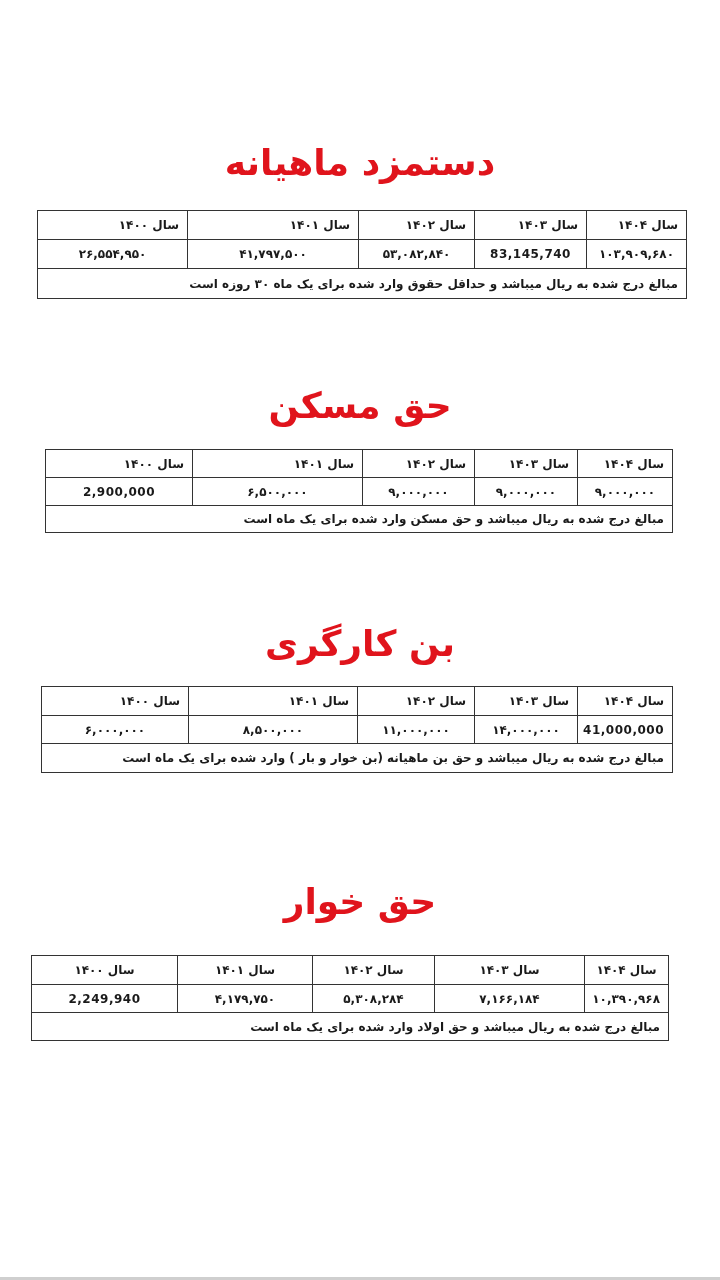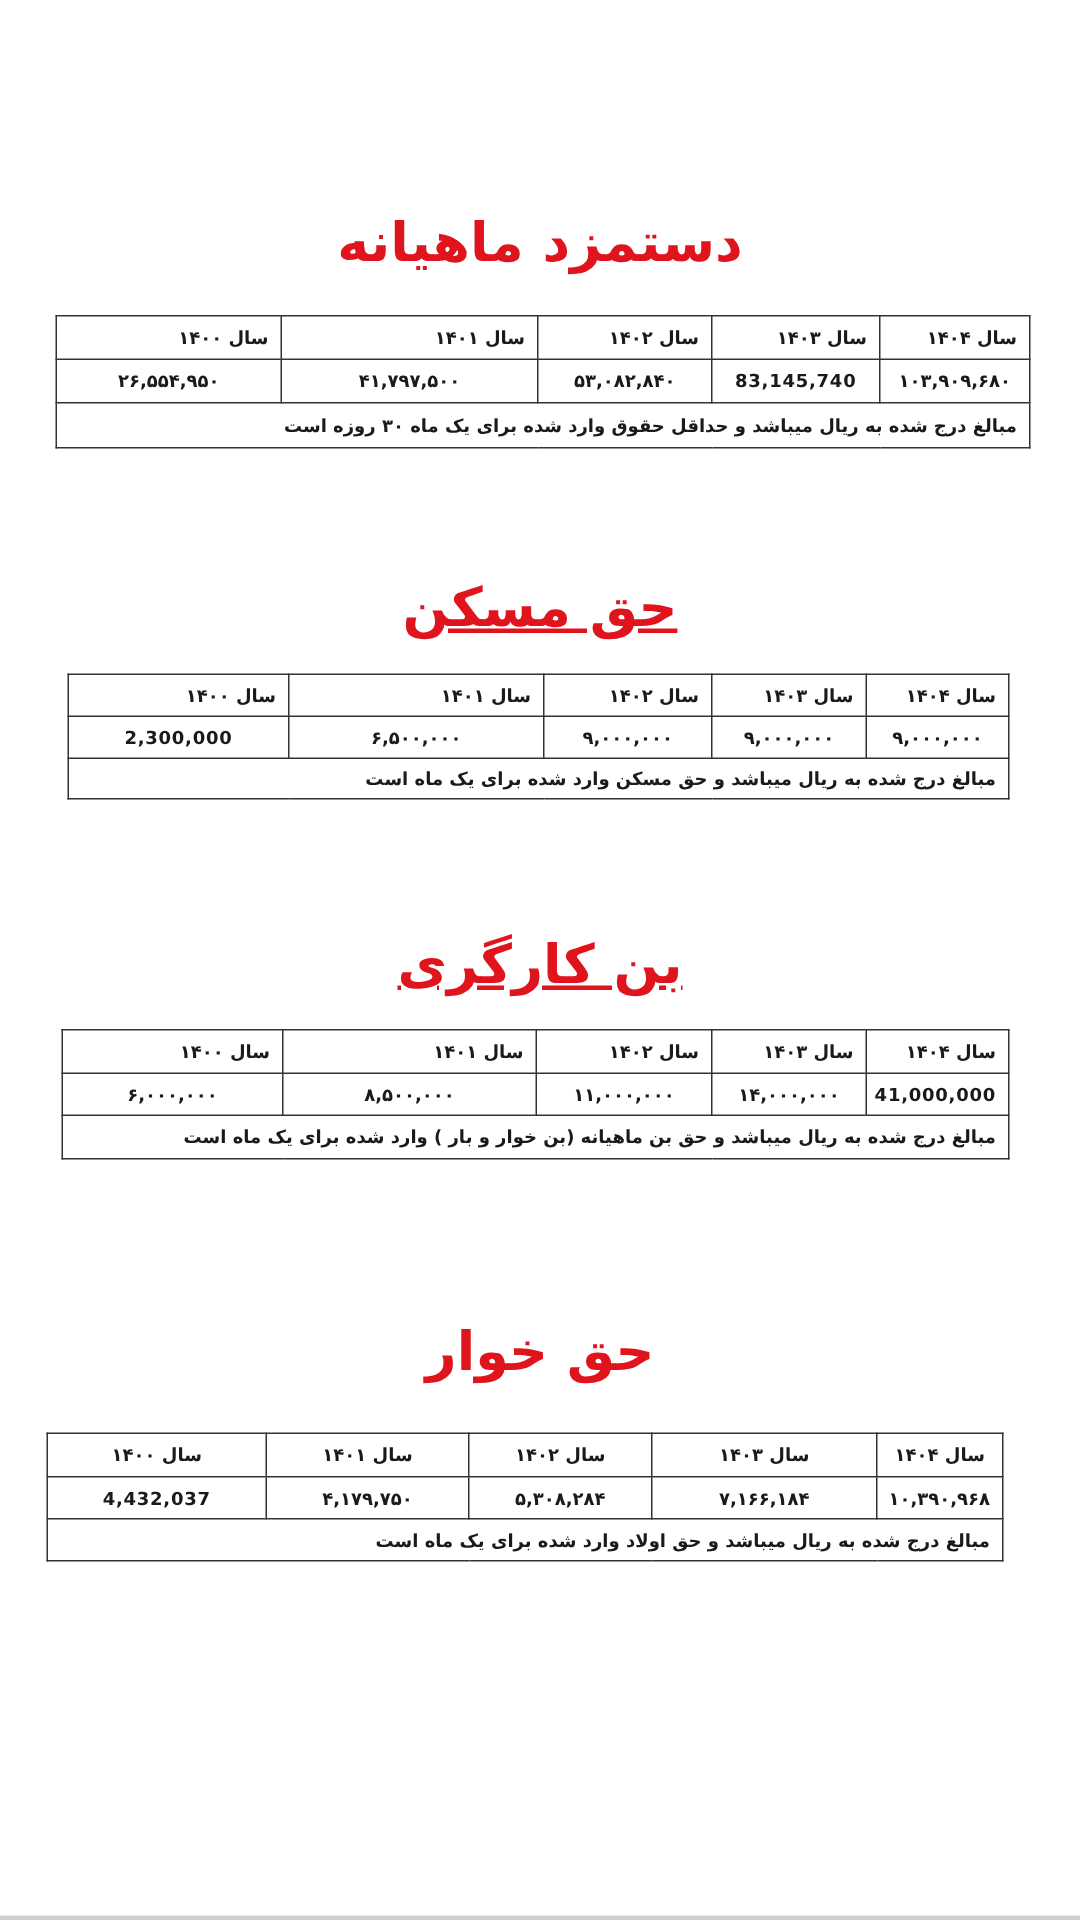--- a/index.html
+++ b/index.html
@@ -72,21 +72,21 @@
     <td>۵۳,۰۸۲,۸۴۰</td>
     <td>۴۱,۷۹۷,۵۰۰</td>
     <td>۲۶,۵۵۴,۹۵۰</td>
   </tr>
   <tr class="note" style="height:30px;">
     <td colspan="5">مبالغ درج شده به ریال میباشد و حداقل حقوق وارد شده برای یک ماه ۳۰ روزه است</td>
   </tr>
 </tbody>
   </table>
 
-<div class="heading" style="top:384px;text-decoration:underline;">حق مسکن</div>
+<div class="heading" style="top:384px;">حق مسکن</div>
 <table class="data" style="left:45px; top:449px; width:627px;">
   <colgroup>
     <col style="width:95px">
       <col style="width:103px">
       <col style="width:112px">
       <col style="width:170px">
       <col style="width:147px">
   </colgroup>
   <tbody>
       <tr class="hdr" style="height:28px;">
@@ -94,29 +94,29 @@
     <td>سال ۱۴۰۳</td>
     <td>سال ۱۴۰۲</td>
     <td>سال ۱۴۰۱</td>
     <td>سال ۱۴۰۰</td>
   </tr>
   <tr class="val" style="height:28px;">
     <td>۹,۰۰۰,۰۰۰</td>
     <td>۹,۰۰۰,۰۰۰</td>
     <td>۹,۰۰۰,۰۰۰</td>
     <td>۶,۵۰۰,۰۰۰</td>
-    <td>2,300,000</td>
+    <td>2,900,000</td>
   </tr>
   <tr class="note" style="height:27px;">
     <td colspan="5">مبالغ درج شده به ریال میباشد و حق مسکن وارد شده برای یک ماه است</td>
   </tr>
 </tbody>
   </table>
 
-<div class="heading" style="top:622px;text-decoration:underline;">بن کارگری</div>
+<div class="heading" style="top:622px;">بن کارگری</div>
 <table class="data" style="left:41px; top:686px; width:631px;">
   <colgroup>
     <col style="width:95px">
       <col style="width:103px">
       <col style="width:117px">
       <col style="width:169px">
       <col style="width:147px">
   </colgroup>
   <tbody>
       <tr class="hdr" style="height:29px;">
@@ -154,21 +154,21 @@
     <td style="text-align:center;">سال ۱۴۰۳</td>
     <td style="text-align:center;">سال ۱۴۰۲</td>
     <td style="text-align:center;">سال ۱۴۰۱</td>
     <td style="text-align:center;">سال ۱۴۰۰</td>
   </tr>
   <tr class="val" style="height:28px;">
     <td>۱۰,۳۹۰,۹۶۸</td>
     <td>۷,۱۶۶,۱۸۴</td>
     <td>۵,۳۰۸,۲۸۴</td>
     <td>۴,۱۷۹,۷۵۰</td>
-    <td>4,432,037</td>
+    <td>2,249,940</td>
   </tr>
   <tr class="note" style="height:28px;">
     <td colspan="5">مبالغ درج شده به ریال میباشد و حق اولاد وارد شده برای یک ماه است</td>
   </tr>
 </tbody>
   </table>
 
 <div class="bottom-bar"></div>
 
 </body></html>

